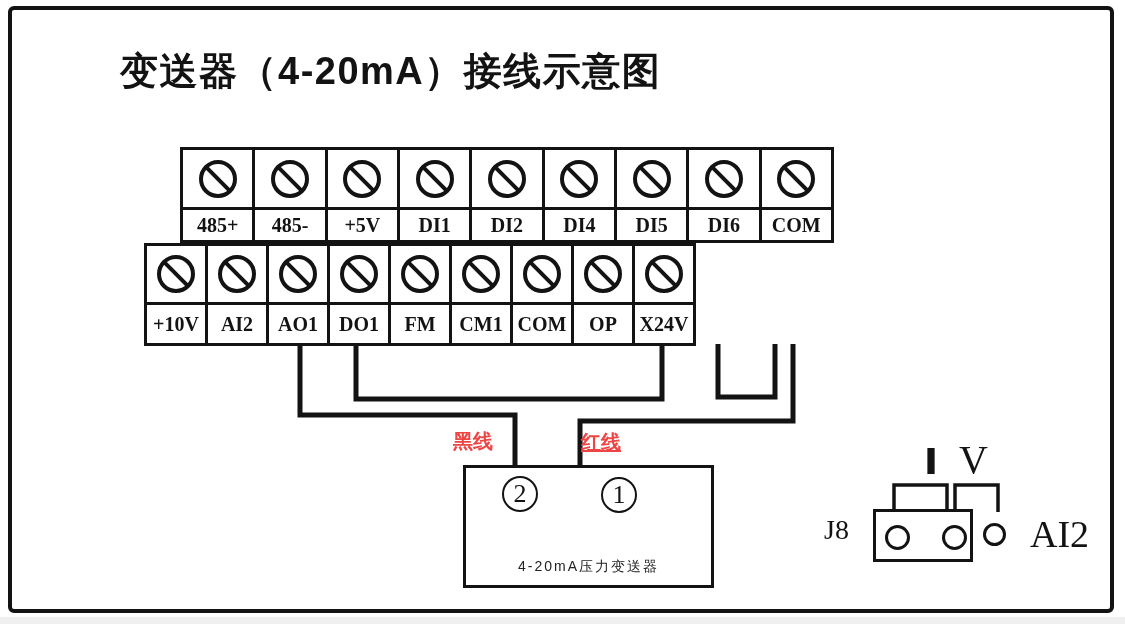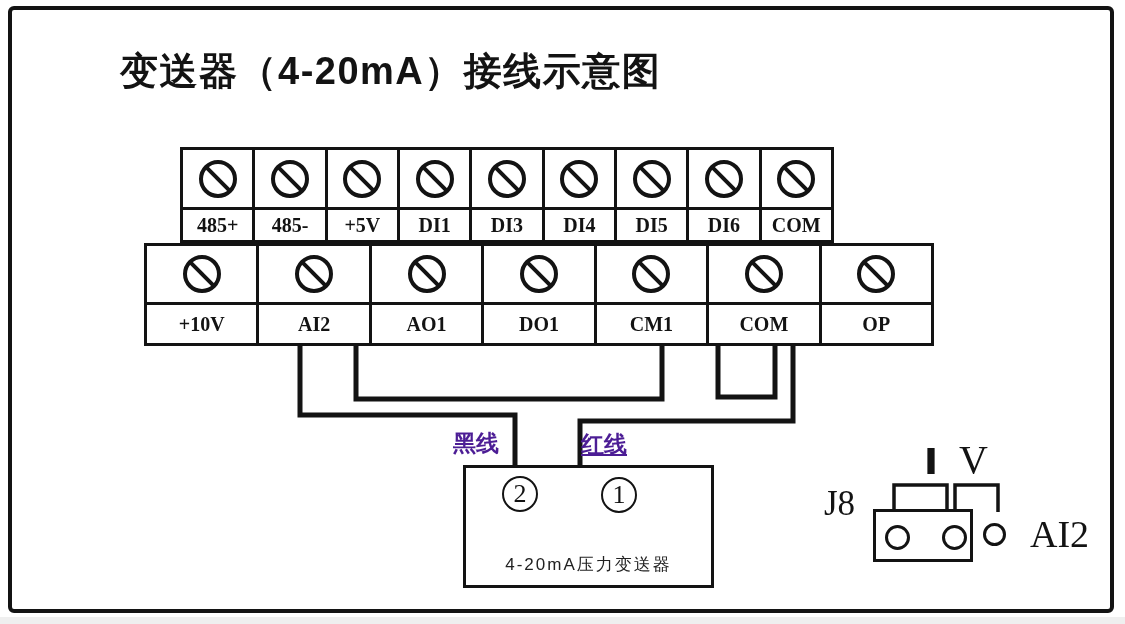--- a/index.html
+++ b/index.html
@@ -13,56 +13,56 @@
   .bottom-strip { position:absolute; left:0; top:617px; width:1125px; height:7px;
                   background:#efefef; }
 
   
   .title { position:absolute; left:120px; top:46px; font-size:38px; font-weight:bold;
            color:#131313; letter-spacing:1.5px; font-family:"Liberation Sans", sans-serif; }
 
   
   .trow { position:absolute; display:flex; border:3px solid #131313; background:#ffffff; }
   .trow-top    { left:180px; top:147px; width:654px; height:96px; }
-  .trow-bottom { left:144px; top:243px; width:790px; height:103px; }
+  .trow-bottom { left:144px; top:243px; width:552px; height:103px; }
   .tcell { flex:1 1 0; display:flex; flex-direction:column; border-right:3px solid #131313; min-width:0; }
   .tcell:last-child { border-right:none; }
   .screw-box { height:57px; display:flex; align-items:center; justify-content:center; }
   .trow-bottom .screw-box { height:56px; }
   .screw { position:relative; width:38px; height:38px; border:4px solid #131313; border-radius:50%; }
   .screw::after { content:""; position:absolute; left:50%; top:-1px; bottom:-1px; width:4px;
                   background:#131313; transform:translateX(-50%) rotate(-45deg); }
   .tlabel { flex:1 1 auto; border-top:3px solid #131313; display:flex; align-items:center;
             justify-content:center; font-family:"Liberation Serif", serif; font-weight:bold;
             font-size:20px; color:#131313; white-space:nowrap; overflow:hidden; }
 
   
   svg.wires { position:absolute; left:0; top:0; width:1125px; height:624px; pointer-events:none; }
   svg.wires path { fill:none; stroke:#131313; }
 
   
-  .wire-label { position:absolute; font-size:23px; font-weight:bold; color:#4c1d95;
+  .wire-label { position:absolute; font-size:20px; font-weight:bold; color:#ef4444;
                 font-family:"Liberation Sans", sans-serif; }
   .wire-label.black { left:453px; top:428px; }
   .wire-label.red   { left:581px; top:429px;text-decoration:underline; }
 
   
   .transmitter { position:absolute; left:463px; top:465px; width:251px; height:123px;
                  border:3px solid #131313; background:#ffffff; }
   .cnum { position:absolute; width:36px; height:36px; border:2.5px solid #131313; border-radius:50%;
           display:flex; align-items:center; justify-content:center;
           font-family:"Liberation Serif", serif; font-size:26px; color:#131313; }
   .cnum.two { left:36px; top:8px; }
   .cnum.one { left:135px; top:9px; }
   .trans-name { position:absolute; left:0; right:0; bottom:9px; text-align:center;
-                font-size:17px; color:#222; letter-spacing:2px; }
-
-  
-  .j8-text  { position:absolute; left:824px; top:484px; font-family:"Liberation Serif", serif;
-              font-size:35px; color:#131313; }
+                font-size:14px; color:#222; letter-spacing:2px; }
+
+  
+  .j8-text  { position:absolute; left:824px; top:514px; font-family:"Liberation Serif", serif;
+              font-size:28px; color:#131313; }
   .ai2-text { position:absolute; left:1030px; top:512px; font-family:"Liberation Serif", serif;
               font-size:38px; color:#131313; }
   .jumper-rect { position:absolute; left:873px; top:509px; width:100px; height:53px;
                  border:3px solid #131313; background:#ffffff; }
   .pin { position:absolute; border:3px solid #131313; border-radius:50%; background:#ffffff; }
   .pin1 { left:9px;  top:13px; width:25px; height:25px; }
   .pin2 { left:66px; top:13px; width:25px; height:25px; }
   .pin3 { left:983px; top:523px; width:23px; height:23px; }
   .mode-i { position:absolute; left:917px; top:441px; width:28px; text-align:center;
             font-family:"Liberation Sans", sans-serif; font-weight:bold; font-size:36px;
@@ -111,21 +111,21 @@
     <div class="tcell">
         <div class="screw-box">
           <div class="screw"></div>
         </div>
         <div class="tlabel">DI1</div>
       </div>
     <div class="tcell">
         <div class="screw-box">
           <div class="screw"></div>
         </div>
-        <div class="tlabel">DI3</div>
+        <div class="tlabel">DI2</div>
       </div>
     <div class="tcell">
         <div class="screw-box">
           <div class="screw"></div>
         </div>
         <div class="tlabel">DI4</div>
       </div>
     <div class="tcell">
         <div class="screw-box">
           <div class="screw"></div>
@@ -168,33 +168,45 @@
     <div class="tcell">
         <div class="screw-box">
           <div class="screw"></div>
         </div>
         <div class="tlabel">DO1</div>
       </div>
     <div class="tcell">
         <div class="screw-box">
           <div class="screw"></div>
         </div>
+        <div class="tlabel">FM</div>
+      </div>
+    <div class="tcell">
+        <div class="screw-box">
+          <div class="screw"></div>
+        </div>
         <div class="tlabel">CM1</div>
       </div>
     <div class="tcell">
         <div class="screw-box">
           <div class="screw"></div>
         </div>
         <div class="tlabel">COM</div>
       </div>
     <div class="tcell">
         <div class="screw-box">
           <div class="screw"></div>
         </div>
         <div class="tlabel">OP</div>
+      </div>
+    <div class="tcell">
+        <div class="screw-box">
+          <div class="screw"></div>
+        </div>
+        <div class="tlabel">X24V</div>
       </div>
   </div>
 
   <div class="wire-label black">黑线</div>
   <div class="wire-label red">红线</div>
 
   <div class="transmitter">
     <div class="cnum two">2</div>
     <div class="cnum one">1</div>
     <div class="trans-name">4-20mA压力变送器</div>

